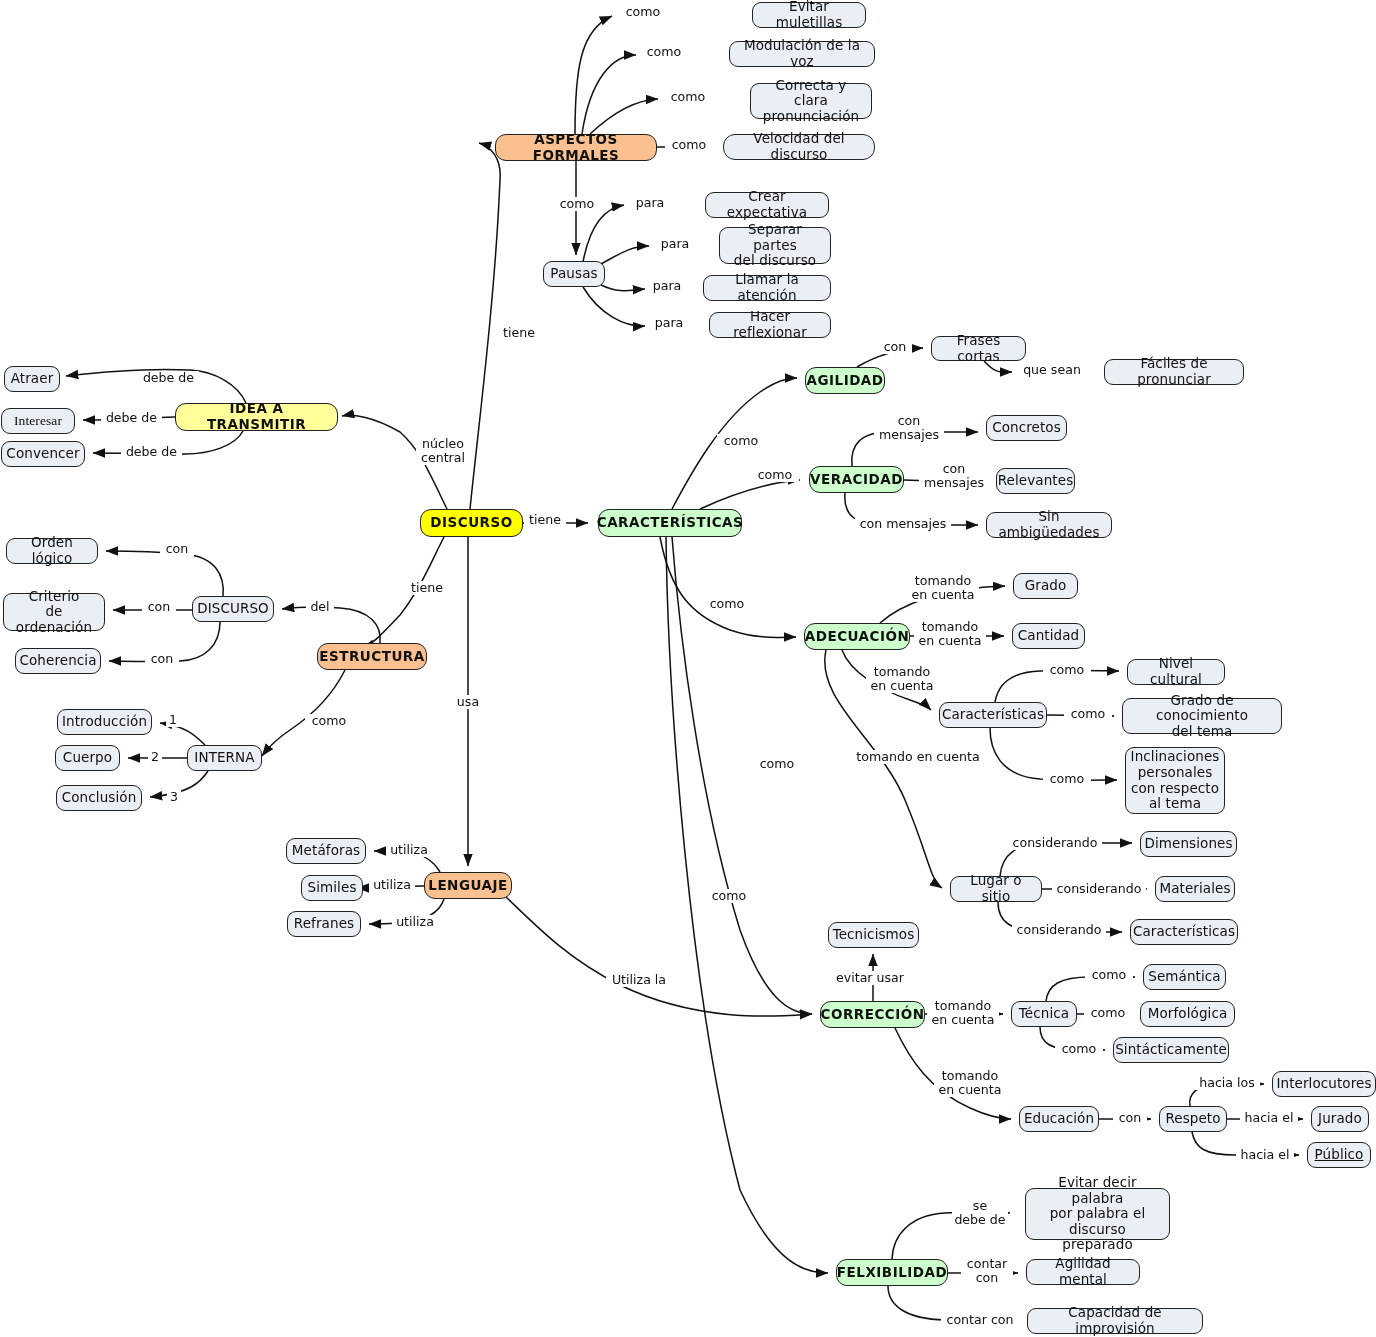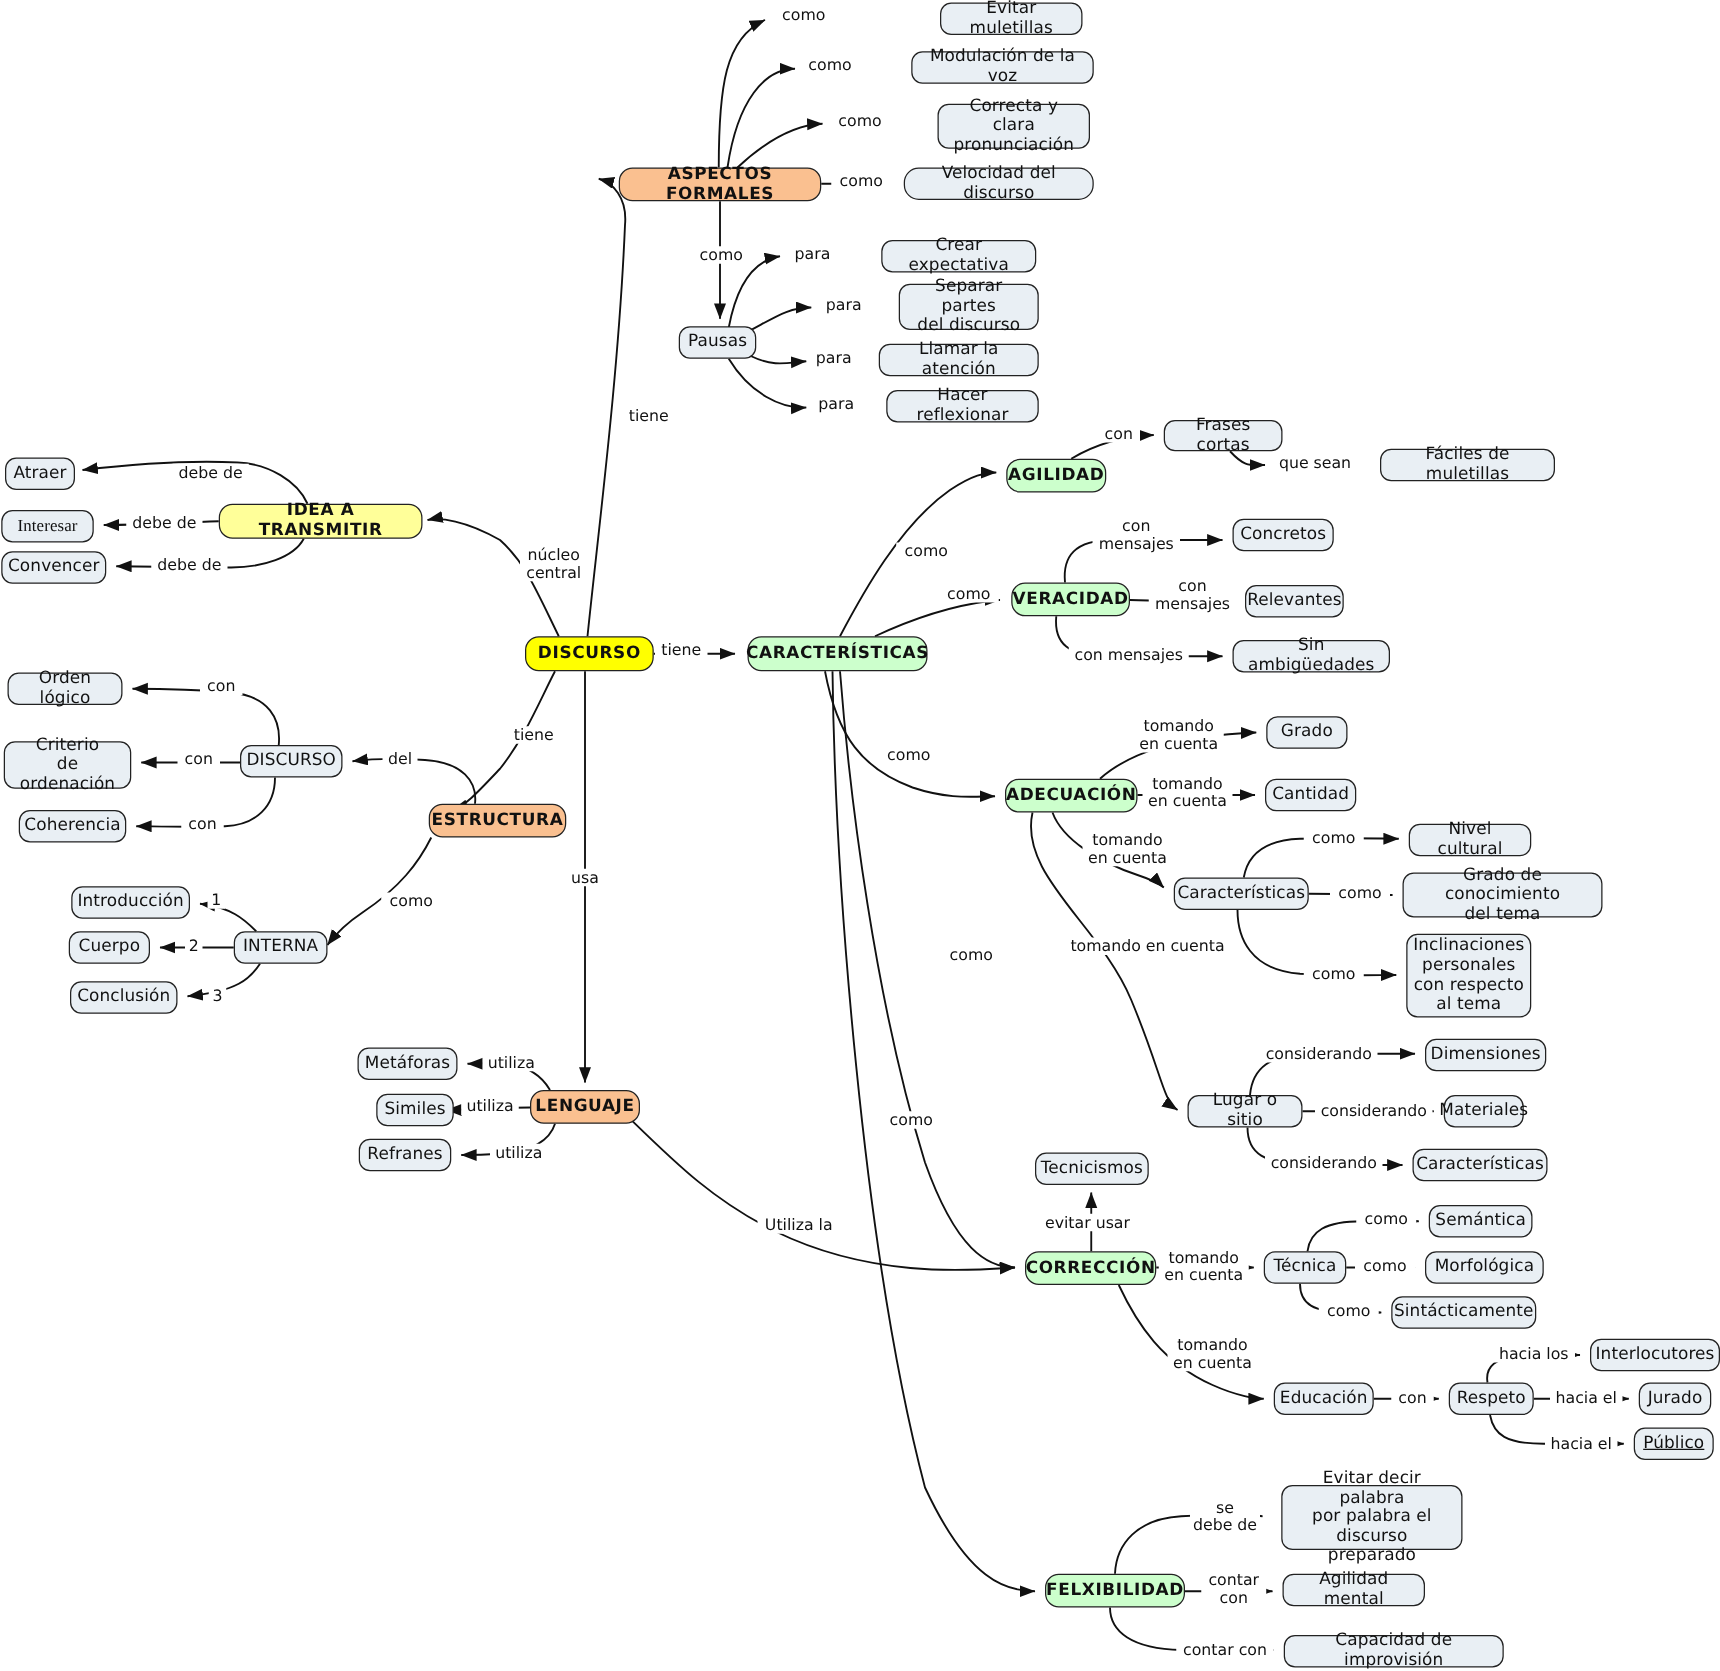--- a/index.html
+++ b/index.html
@@ -173,58 +173,58 @@
       <div class="node plain" style="left: 723px; top: 134px; width: 152px; height: 26px; border-radius: 12px;">Velocidad del discurso</div>
       <div class="node plain" style="left: 543px; top: 261px; width: 62px; height: 26px;">Pausas</div>
       <div class="node plain" style="left: 705px; top: 192px; width: 124px; height: 26px;">Crear expectativa</div>
       <div class="node plain" style="left: 719px; top: 227px; width: 112px; height: 37px;">Separar partes
 del discurso</div>
       <div class="node plain" style="left: 703px; top: 275px; width: 128px; height: 26px;">Llamar la atención</div>
       <div class="node plain" style="left: 709px; top: 312px; width: 122px; height: 26px;">Hacer reflexionar</div>
       <div class="node concept green" style="left: 598px; top: 509px; width: 144px; height: 28px;">CARACTERÍSTICAS</div>
       <div class="node concept green" style="left: 805px; top: 367px; width: 80px; height: 27px;">AGILIDAD</div>
       <div class="node plain" style="left: 931px; top: 336px; width: 95px; height: 25px;">Frases cortas</div>
-      <div class="node plain" style="left: 1104px; top: 359px; width: 140px; height: 26px;">Fáciles de muletillas</div>
+      <div class="node plain" style="left: 1104px; top: 359px; width: 140px; height: 26px;">Fáciles de pronunciar</div>
       <div class="node concept green" style="left: 809px; top: 466px; width: 95px; height: 27px;">VERACIDAD</div>
       <div class="node plain" style="left: 986px; top: 415px; width: 81px; height: 26px;">Concretos</div>
       <div class="node plain" style="left: 996px; top: 468px; width: 79px; height: 26px;">Relevantes</div>
       <div class="node plain" style="left: 986px; top: 512px; width: 126px; height: 26px;">Sin ambigüedades</div>
       <div class="node concept green" style="left: 804px; top: 623px; width: 106px; height: 27px;">ADECUACIÓN</div>
       <div class="node plain" style="left: 1013px; top: 573px; width: 65px; height: 26px;">Grado</div>
       <div class="node plain" style="left: 1012px; top: 623px; width: 73px; height: 26px;">Cantidad</div>
       <div class="node plain" style="left: 939px; top: 702px; width: 108px; height: 26px;">Características</div>
       <div class="node plain" style="left: 1127px; top: 659px; width: 98px; height: 26px;">Nivel cultural</div>
       <div class="node plain" style="left: 1122px; top: 698px; width: 160px; height: 36px;">Grado de conocimiento
 del tema</div>
       <div class="node plain" style="left: 1125px; top: 747px; width: 100px; height: 67px;">Inclinaciones
 personales
 con respecto
 al tema</div>
       <div class="node plain" style="left: 950px; top: 876px; width: 92px; height: 26px;">Lugar o sitio</div>
       <div class="node plain" style="left: 1140px; top: 831px; width: 97px; height: 26px;">Dimensiones</div>
-      <div class="node plain" style="left: 1155px; top: 876px; width: 64px; height: 26px;">Materiales</div>
+      <div class="node plain" style="left: 1155px; top: 876px; width: 80px; height: 26px;">Materiales</div>
       <div class="node plain" style="left: 1130px; top: 919px; width: 108px; height: 26px;">Características</div>
       <div class="node concept green" style="left: 820px; top: 1001px; width: 105px; height: 27px;">CORRECCIÓN</div>
       <div class="node plain" style="left: 828px; top: 922px; width: 91px; height: 26px;">Tecnicismos</div>
       <div class="node plain" style="left: 1011px; top: 1001px; width: 66px; height: 26px;">Técnica</div>
       <div class="node plain" style="left: 1143px; top: 964px; width: 83px; height: 26px;">Semántica</div>
       <div class="node plain" style="left: 1140px; top: 1001px; width: 95px; height: 26px;">Morfológica</div>
       <div class="node plain" style="left: 1113px; top: 1037px; width: 116px; height: 26px;">Sintácticamente</div>
       <div class="node plain" style="left: 1019px; top: 1106px; width: 80px; height: 26px;">Educación</div>
       <div class="node plain" style="left: 1159px; top: 1106px; width: 68px; height: 26px;">Respeto</div>
       <div class="node plain" style="left: 1272px; top: 1071px; width: 104px; height: 26px;">Interlocutores</div>
       <div class="node plain" style="left: 1311px; top: 1106px; width: 58px; height: 26px;">Jurado</div>
       <div class="node plain" style="left: 1307px; top: 1142px; width: 64px; height: 26px; text-decoration: underline;">Público</div>
       <div class="node concept green" style="left: 836px; top: 1259px; width: 112px; height: 27px;">FELXIBILIDAD</div>
       <div class="node plain" style="left: 1025px; top: 1188px; width: 145px; height: 52px;">Evitar decir palabra
 por palabra el
 discurso preparado</div>
       <div class="node plain" style="left: 1026px; top: 1259px; width: 114px; height: 26px;">Agilidad mental</div>
       <div class="node plain" style="left: 1027px; top: 1308px; width: 176px; height: 26px;">Capacidad de improvisión</div>
-      <div class="node concept orange" style="left: 343px; top: 643px; width: 110px; height: 27px;">ESTRUCTURA</div>
+      <div class="node concept orange" style="left: 317px; top: 643px; width: 110px; height: 27px;">ESTRUCTURA</div>
       <div class="node plain" style="left: 192px; top: 596px; width: 82px; height: 26px;">DISCURSO</div>
       <div class="node plain" style="left: 6px; top: 538px; width: 92px; height: 26px;">Orden lógico</div>
       <div class="node plain" style="left: 3px; top: 593px; width: 102px; height: 38px;">Criterio
 de ordenación</div>
       <div class="node plain" style="left: 15px; top: 648px; width: 86px; height: 26px;">Coherencia</div>
       <div class="node plain" style="left: 187px; top: 745px; width: 75px; height: 26px;">INTERNA</div>
       <div class="node plain" style="left: 57px; top: 709px; width: 95px; height: 26px;">Introducción</div>
       <div class="node plain" style="left: 55px; top: 745px; width: 65px; height: 26px;">Cuerpo</div>
       <div class="node plain" style="left: 56px; top: 785px; width: 86px; height: 26px;">Conclusión</div>
       <div class="node concept orange" style="left: 424px; top: 872px; width: 88px; height: 27px;">LENGUAJE</div>

